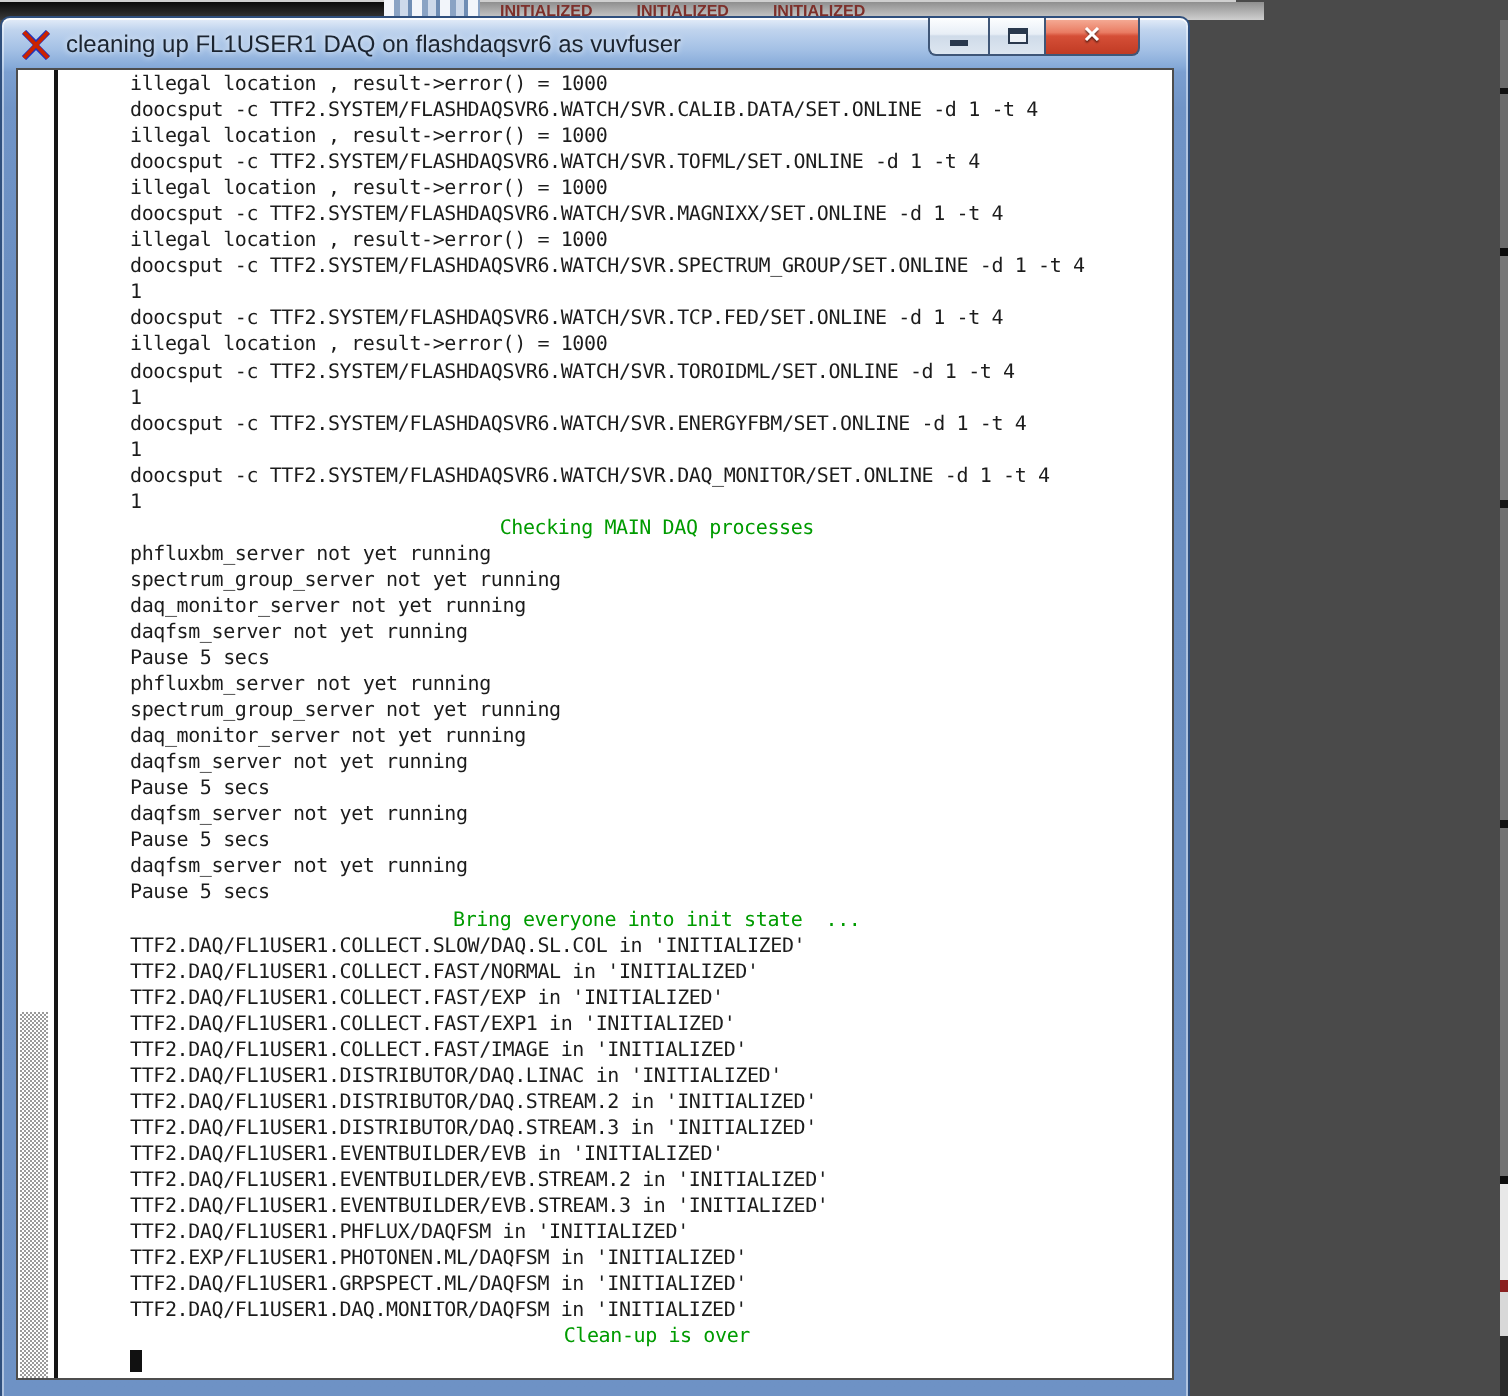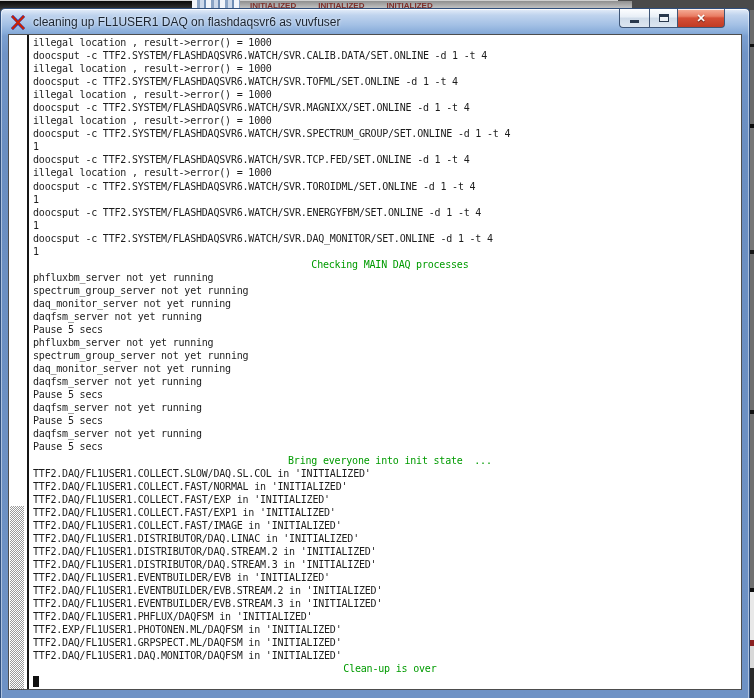--- a/index.html
+++ b/index.html
@@ -20,21 +20,21 @@
   .ts-label{font-size:8px;font-weight:bold;color:#7d2f2a;white-space:nowrap;line-height:9px;}
   .ts-dark-right{position:absolute;top:1px;left:632px;right:0;height:9px;background:#202020;}
   
   .right-strip{position:absolute;top:10px;right:0;width:4px;bottom:0;
     background:linear-gradient(180deg,
       #6b6b6b 0 34px,#111 34px 37px,#6b6b6b 37px 114px,#0c0c0c 114px 118px,
       #777 118px 240px,#151515 240px 244px,#6f6f6f 244px 400px,#101010 400px 404px,
       #727272 404px 578px,#0e0e0e 578px 582px,#e8e8e8 582px 630px,#8a2020 630px 636px,
       #d8d8d8 636px 658px,#2a2a2a 658px 100%);}
   
-  .window{position:absolute;top:8px;left:0;width:750px;height:690px;box-sizing:border-box;
+  .window{position:absolute;top:8px;left:0;width:595px;height:690px;box-sizing:border-box;
     border:1px solid #2f4f7d;border-bottom:none;border-radius:5px 5px 0 0;
     background:linear-gradient(180deg,#e6eef9 0,#c0d4ee 6px,#a3c0e5 16px,#87abd9 24px,
       #7b9fd0 27px,#7094c7 45px,#6a8ec1 140px,#6e92c5 100%);
     box-shadow:inset 0 1px 0 rgba(255,255,255,.85),inset 1px 0 0 rgba(255,255,255,.45),
       inset -1px 0 0 rgba(255,255,255,.45);
     padding:25px 7px 8px 7px;}
   .titlebar{position:absolute;top:1px;left:0;right:0;height:24px;display:flex;align-items:center;
     padding-left:9px;}
   .xterm-icon{width:16px;height:15px;margin-right:7px;flex:0 0 auto;}
   .title-text{font-size:12px;color:#1b2430;white-space:nowrap;
@@ -61,21 +61,21 @@
   .scroll-thumb{position:absolute;left:1px;right:3px;top:72%;height:28%;
     background-color:#fff;
     background-image:
       linear-gradient(45deg,#9a9a9a 25%,transparent 25%,transparent 75%,#9a9a9a 75%),
       linear-gradient(45deg,#9a9a9a 25%,transparent 25%,transparent 75%,#9a9a9a 75%);
     background-size:2px 2px;background-position:0 0,1px 1px;}
   .term-text{position:absolute;left:24px;top:1px;right:0;
     font-family:"DejaVu Sans Mono","Liberation Mono",monospace;
     font-size:10px;line-height:13.05px;letter-spacing:-0.2px;
     white-space:pre;color:#1c1c1c;}
-  .term-line{height:13.05px;}
+  .term-line{height:13.05px;margin-left:32px;}
   .term-line.green{color:#009b00;text-align:center;}
   .cursor{display:inline-block;width:6px;height:11px;background:#111;vertical-align:-2px;}
 </style>
 </head>
 <body>
 
 <div class="top-strip">
   <div class="ts-light-top"></div>
   <div class="ts-dark-left"></div>
   <div class="ts-stripes"></div>

